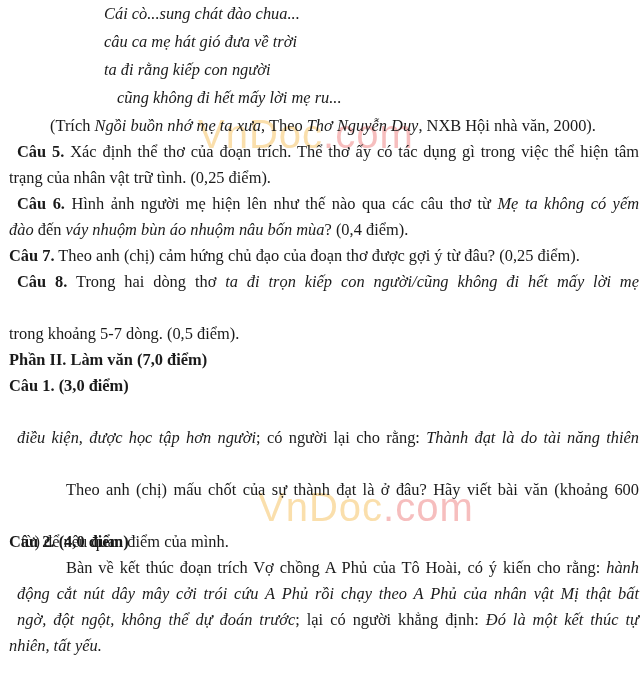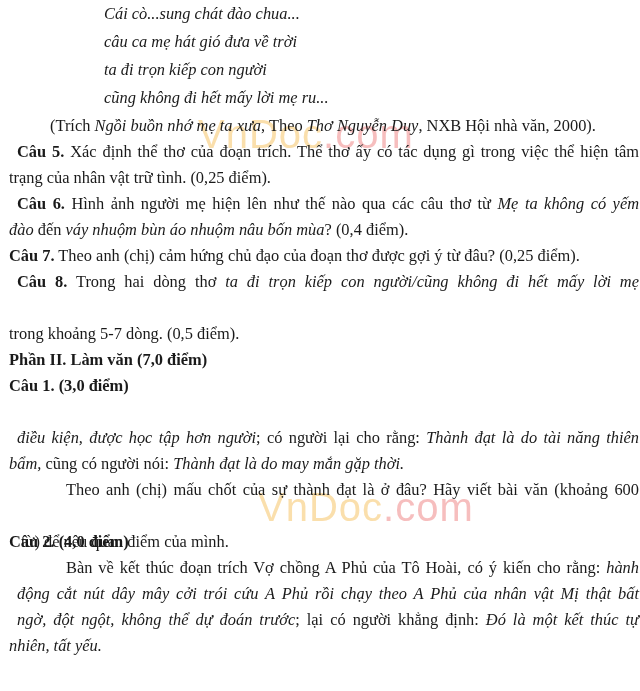--- a/index.html
+++ b/index.html
@@ -30,22 +30,22 @@
 
   <div class="watermark" style="left:178px; top:114px;">
     <span class="wm-a">VnDoc</span><span class="wm-b">.com</span>
   </div>
   <div class="watermark" style="left:238px; top:487px;">
     <span class="wm-a">VnDoc</span><span class="wm-b">.com</span>
   </div>
 
   <div class="line poem" style="top:4px;">Cái cò...sung chát đào chua...</div>
   <div class="line poem" style="top:32px;">câu ca mẹ hát gió đưa về trời</div>
-  <div class="line poem" style="top:60px;">ta đi trọn kiếp con người</div>
-  <div class="line poem" style="top:88px;">cũng không đi hết mấy lời mẹ ru...</div>
+  <div class="line poem" style="top:60px;">ta đi rằng kiếp con người</div>
+  <div class="line poem" style="top:88px;margin-left:13px;">cũng không đi hết mấy lời mẹ ru...</div>
 
   <div class="line" style="top:116px; left:50px;">
     <span>(Trích </span><i>Ngồi buồn nhớ mẹ ta xưa</i><span>, Theo </span><i>Thơ Nguyễn Duy</i><span>, NXB Hội nhà văn, 2000).</span>
   </div>
 
   <div class="line just" style="top:142px;">
     <b class="it">Câu 5.</b><span> Xác định thể thơ của đoạn trích. Thể thơ ấy có tác dụng gì trong việc thể hiện tâm</span>
   </div>
   <div class="line" style="top:168px;">trạng của nhân vật trữ tình. (0,25 điểm).</div>
 
@@ -69,23 +69,20 @@
     <b>Phần II. Làm văn (</b><b class="it">7,0 điểm</b><b>)</b>
   </div>
 
   <div class="line" style="top:376px;">
     <b class="it">Câu 1. (3,0 điểm)</b>
   </div>
 
   <div class="line just" style="top:428px;">
     <i>điều kiện, được học tập hơn người</i><span>; có người lại cho rằng: </span><i>Thành đạt là do tài năng thiên</i>
   </div>
-  <div class="line" style="top:454px;">
-    <i>bẩm,</i><span> cũng có người nói: </span><i>Thành  đạt là do may mắn gặp thời.</i>
-  </div>
   <div class="line just indent" style="top:480px;">Theo anh (chị) mấu chốt của sự thành đạt là ở đâu? Hãy viết bài văn (khoảng 600</div>
   <div class="line" style="top:532px;margin-left:12px;">từ) để nêu quan điểm của mình.</div>
 
   <div class="line" style="top:532px;">
     <b class="it">Câu 2. (4,0 điểm)</b>
   </div>
 
   <div class="line just indent" style="top:558px;">
     <span>Bàn về kết thúc đoạn trích Vợ chồng A Phủ của Tô Hoài, có ý kiến cho rằng: </span><i>hành</i>
   </div>

